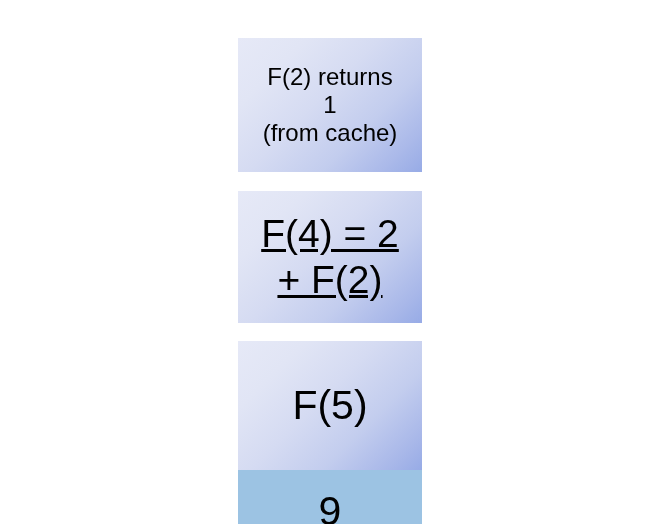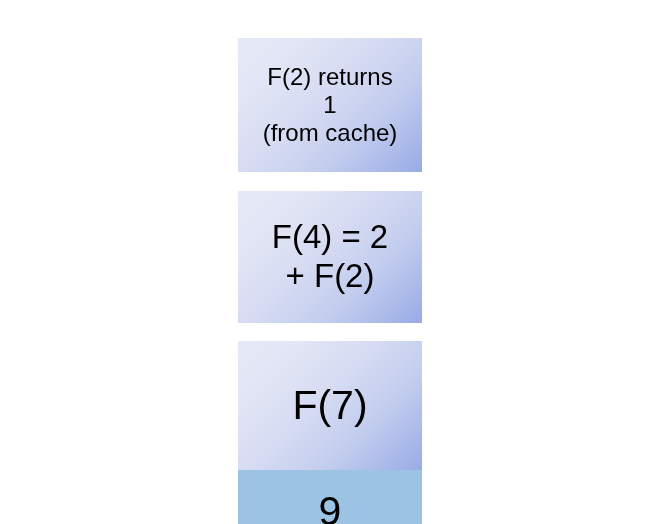--- a/index.html
+++ b/index.html
@@ -65,21 +65,22 @@
     height: 134px;
     font-size: 24px;
   }
 
   
   #box-f4 {
     left: 238px;
     top: 157px;
     width: 184px;
     height: 132px;
-    font-size: 33px;
+    font-size: 39px;
+    text-decoration: underline;
   }
 
   
   #box-f5 {
     left: 238px;
     top: 307px;
     width: 184px;
     height: 129px;
     font-size: 41px;
   }
@@ -110,20 +111,20 @@
 1
 (from cache)</span>
   </div>
 
   <div class="box grad" id="box-f4">
     <span class="box-text">F(4) = 2
 + F(2)</span>
   </div>
 
   <div class="box grad" id="box-f5">
-    <span class="box-text">F(7)</span>
+    <span class="box-text">F(5)</span>
   </div>
 
   <div class="box solid-blue" id="box-result">
     <span class="box-text">9</span>
   </div>
 
 </div>
 
 </body></html>

